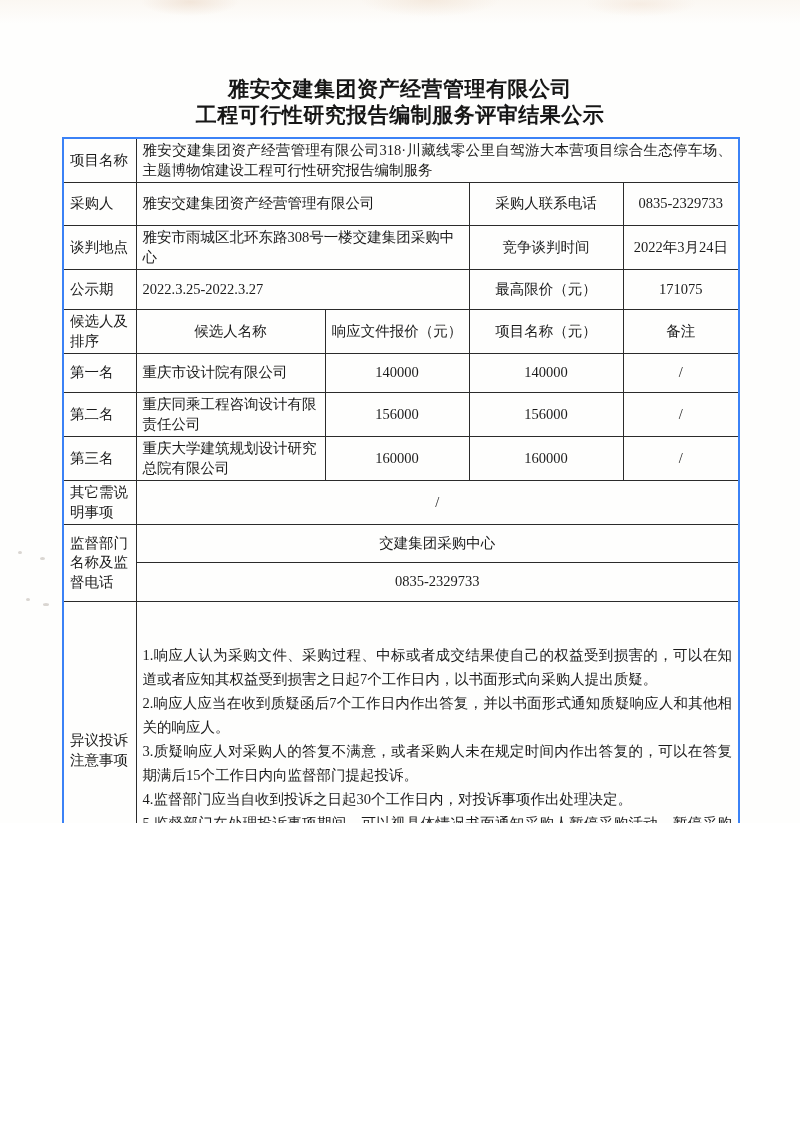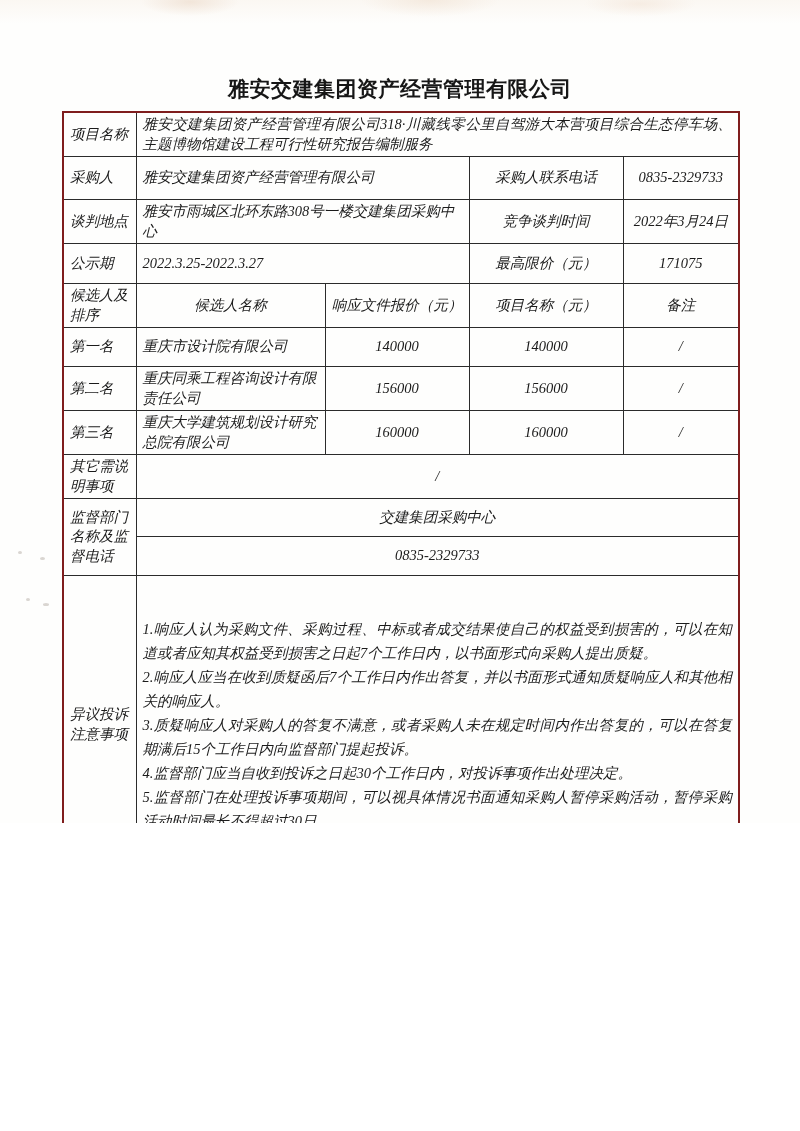--- a/index.html
+++ b/index.html
@@ -23,22 +23,21 @@
   .sp4{left:43px;top:603px;width:6px;height:3px;}
 
   .title{
     padding-top:76px;text-align:center;
     font-family:"Liberation Sans","DejaVu Sans",sans-serif;
     font-weight:bold;font-size:21px;line-height:26px;letter-spacing:.5px;color:#161616;
   }
 
   table.doc{
     border-collapse:collapse;table-layout:fixed;width:676px;margin:9px 0 0 62px;
-    border:2px solid #7f1d1d;
-    font-style:italic;
+    border:2px solid #3b82f6;
   }
   table.doc td{
     border:1px solid #2b2b2b;font-size:14.5px;line-height:19.5px;
     padding:2px 6px;vertical-align:middle;word-break:break-all;
   }
   td.lbl{text-align:left;}
   td.ctr{text-align:center;}
   td.val{text-align:left;}
   td.just{text-align:justify;}
   .objection p{margin:0;text-align:justify;line-height:24px;}
@@ -60,20 +59,21 @@
 
 <div class="page">
   <div class="scan-top"></div>
   <div class="speck sp1"></div>
   <div class="speck sp2"></div>
   <div class="speck sp3"></div>
   <div class="speck sp4"></div>
 
   <div class="title">
     <div>雅安交建集团资产经营管理有限公司</div>
+    <div>工程可行性研究报告编制服务评审结果公示</div>
   </div>
 
   <table class="doc">
     <colgroup>
       <col style="width:73px">
         <col style="width:189px">
         <col style="width:144px">
         <col style="width:154px">
         <col style="width:116px">
     </colgroup>

